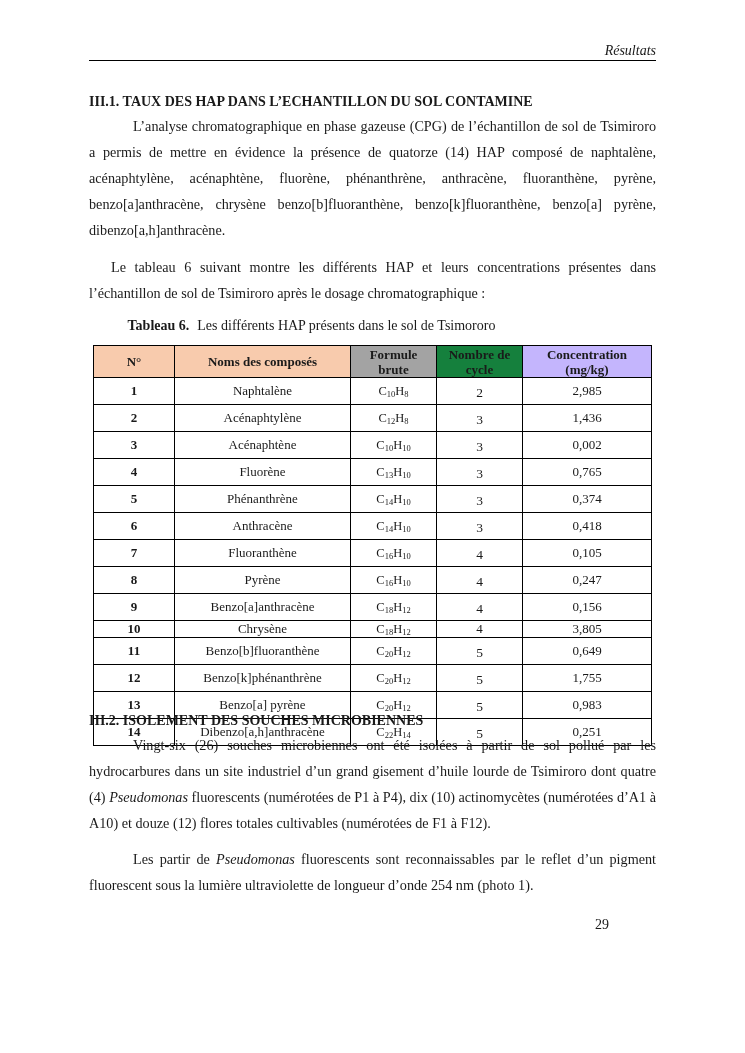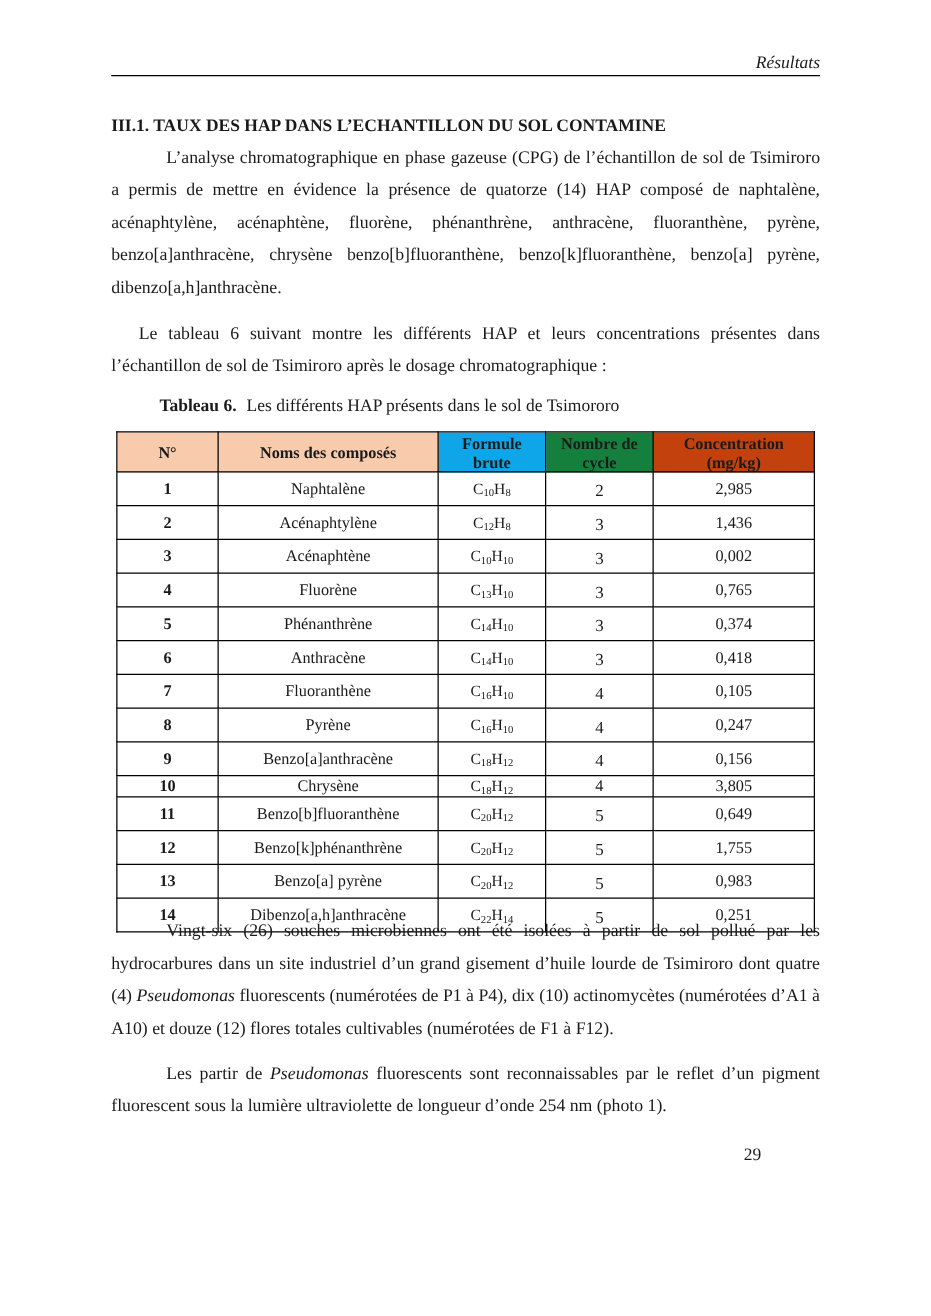--- a/index.html
+++ b/index.html
@@ -39,23 +39,23 @@
 
   <div class="caption">
     <b>Tableau 6.</b><span>Les différents HAP présents dans le sol de Tsimororo</span>
   </div>
 
   <table class="hap">
     <thead>
       <tr>
         <th class="col1" style="background: rgb(248, 203, 173);">N°</th>
         <th class="col2" style="background: rgb(248, 203, 173); text-align: center;">Noms des composés</th>
-        <th class="col3" style="background: #0ea5e9;">Formule<br>brute</th>
+        <th class="col3" style="background: #a3a3a3;">Formule<br>brute</th>
         <th class="col4" style="background: #15803d;">Nombre de<br>cycle</th>
-        <th class="col5" style="background: #c2410c;">Concentration<br>(mg/kg)</th>
+        <th class="col5" style="background: #c4b5fd;">Concentration<br>(mg/kg)</th>
       </tr>
     </thead>
     <tbody id="table-body">
         <tr>
           <td class="num">1</td>
           <td class="">Naphtalène</td>
           <td class="formula">C<sub>10</sub>H<sub>8</sub></td>
           <td class="cyc">2</td>
           <td class="">2,985</td>
         </tr>
@@ -146,17 +146,18 @@
         <tr>
           <td class="num">14</td>
           <td class="">Dibenzo[a,h]anthracène</td>
           <td class="formula">C<sub>22</sub>H<sub>14</sub></td>
           <td class="cyc">5</td>
           <td class="">0,251</td>
         </tr>
       </tbody>
   </table>
 
+  <div class="section-title" style="top:713px;">III.2. ISOLEMENT DES SOUCHES MICROBIENNES</div>
   <p class="para" id="s2p1" style="top:732px; margin:0;"><span class="indent"></span><span>Vingt-six (26) souches microbiennes ont été isolées à partir de sol pollué par les hydrocarbures dans un site industriel d’un grand gisement d’huile lourde de Tsimiroro dont quatre (4) </span><i>Pseudomonas</i><span> fluorescents (numérotées de P1 à P4), dix (10) actinomycètes (numérotées d’A1 à A10) et douze (12) flores totales cultivables (numérotées de F1 à F12).</span></p>
   <p class="para" id="s2p2" style="top:846px; margin:0;"><span class="indent"></span><span>Les partir de </span><i>Pseudomonas</i><span> fluorescents sont reconnaissables par le reflet d’un pigment  fluorescent  sous la lumière  ultraviolette  de longueur  d’onde 254 nm  (photo 1).</span></p>
 
   <div class="page-number">29</div>
 </div>
 
 </body></html>

